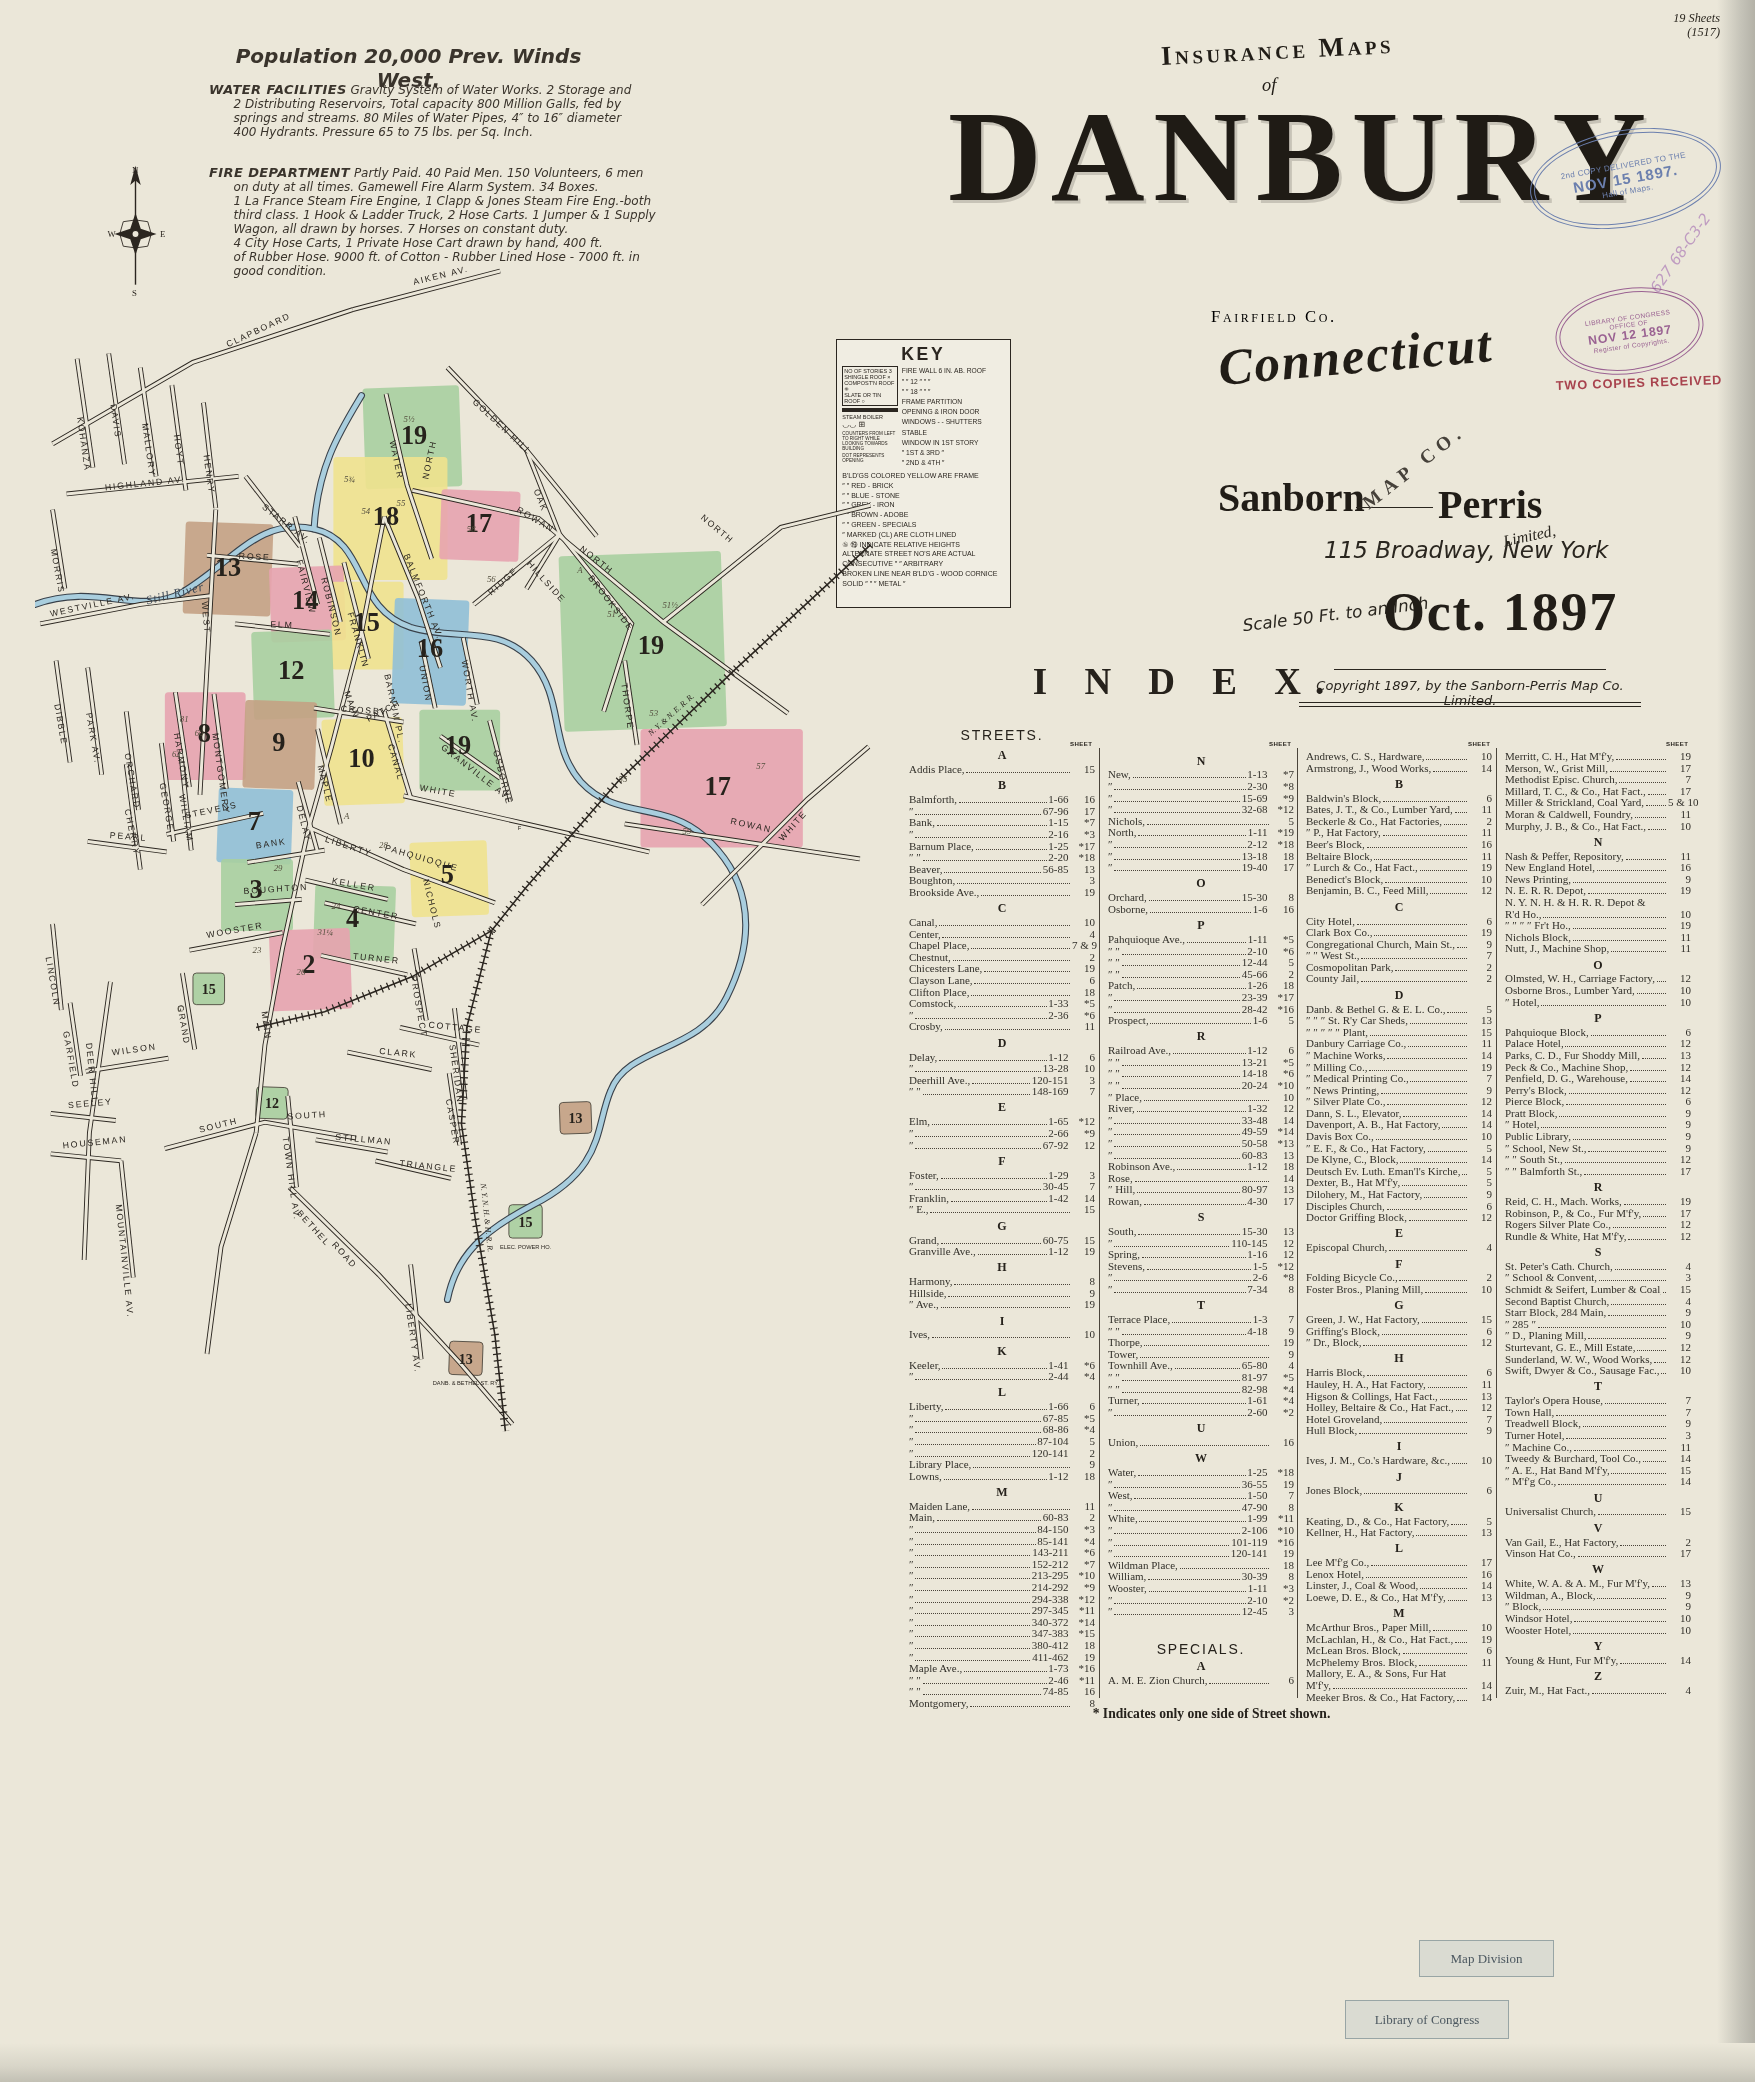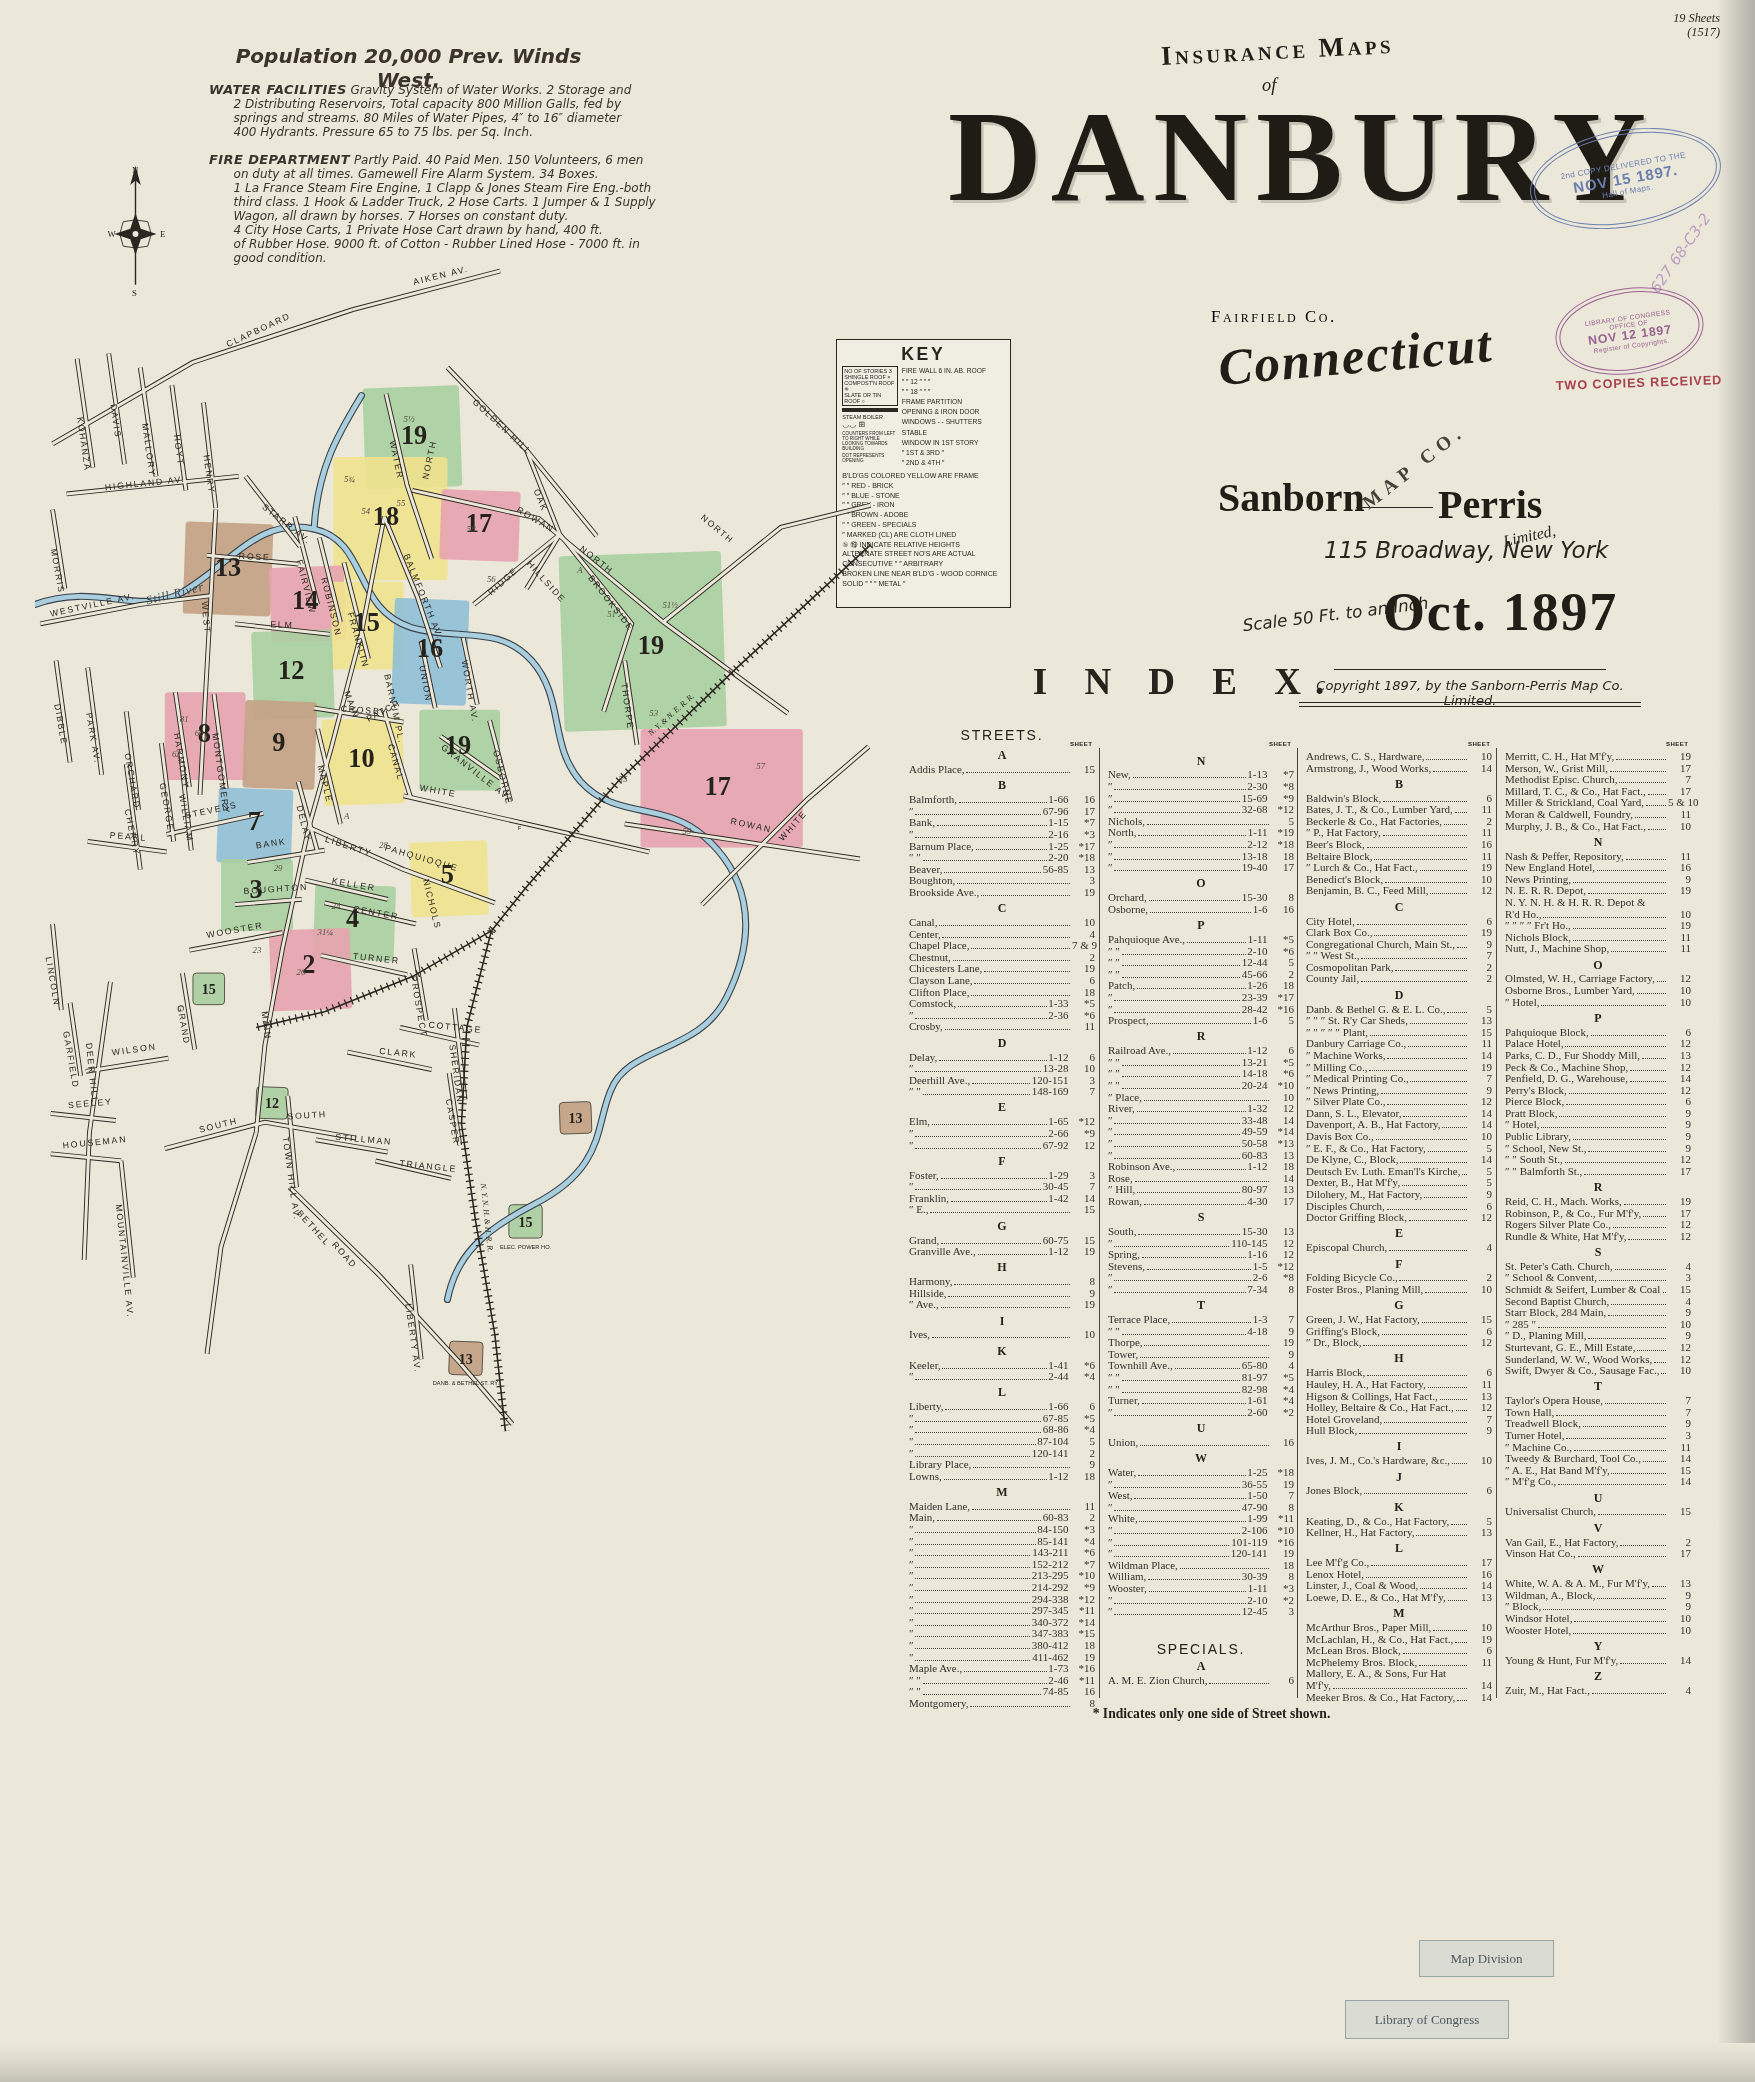--- a/index.html
+++ b/index.html
@@ -93,21 +93,21 @@
     <div>(1517)</div>
   </div>
 
   <div class="abs pop" style="left:224px;top:44px;width:369px;">Population 20,000  Prev. Winds West.</div>
   <div class="abs facts" style="left:209px;top:83px;width:439px;" id="water-block">
       <div><span class="plabel">WATER FACILITIES</span>  Gravity System of Water Works. 2 Storage and</div>
       <div class="pline">2 Distributing Reservoirs, Total capacity 800 Million Galls, fed by</div>
       <div class="pline">springs and streams.  80 Miles of Water Pipes, 4″ to 16″ diameter</div>
       <div class="pline">400 Hydrants.  Pressure 65 to 75 lbs. per Sq. Inch.</div>
     </div>
-  <div class="abs facts" style="left:209px;top:153px;width:448px;" id="fire-block">
+  <div class="abs facts" style="left:209px;top:166px;width:448px;" id="fire-block">
       <div><span class="plabel">FIRE DEPARTMENT</span>  Partly Paid.  40 Paid Men.  150 Volunteers, 6 men</div>
       <div class="pline">on duty at all times. Gamewell Fire Alarm System. 34 Boxes.</div>
       <div class="pline">1 La France Steam Fire Engine, 1 Clapp &amp; Jones Steam Fire Eng.-both</div>
       <div class="pline">third class. 1 Hook &amp; Ladder Truck, 2 Hose Carts. 1 Jumper &amp; 1 Supply</div>
       <div class="pline">Wagon, all drawn by horses.  7 Horses on constant duty.</div>
       <div class="pline">4 City Hose Carts, 1 Private Hose Cart drawn by hand, 400 ft.</div>
       <div class="pline">of Rubber Hose. 9000 ft. of Cotton - Rubber Lined Hose - 7000 ft. in</div>
       <div class="pline">good condition.</div>
     </div>
 

